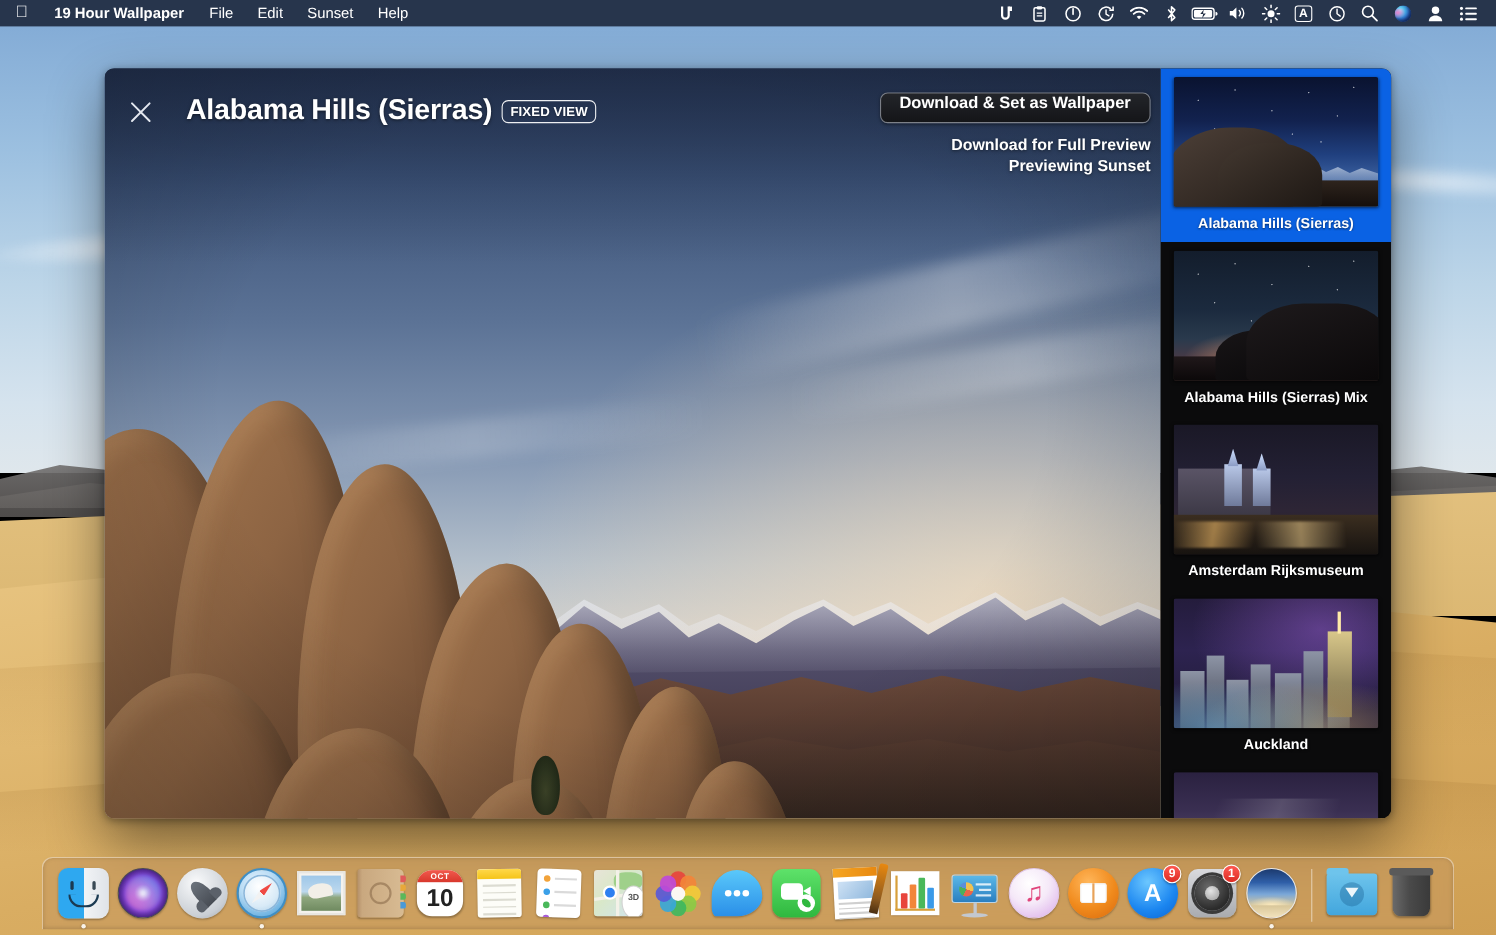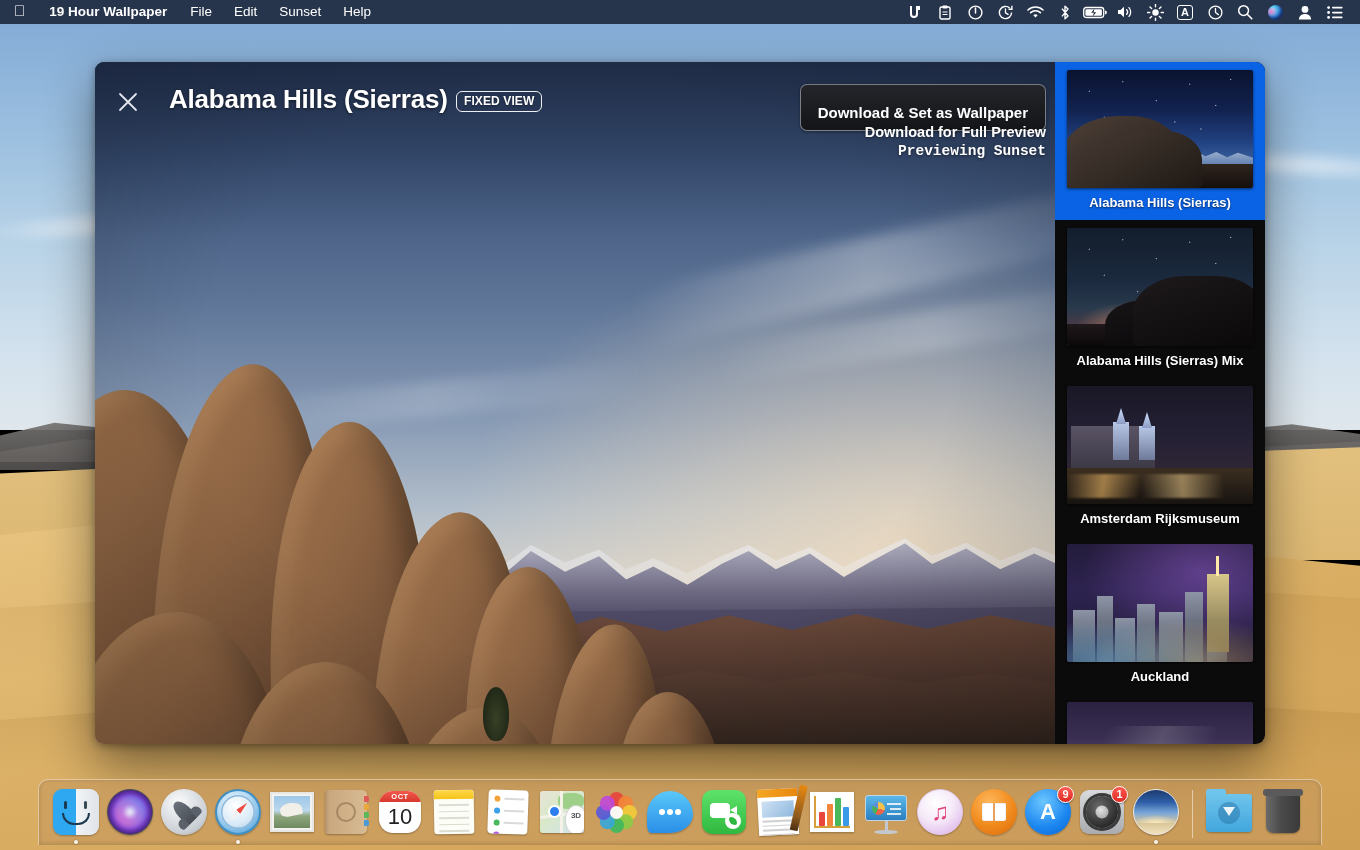--- a/index.html
+++ b/index.html
@@ -224,31 +224,31 @@
     border:1.4px solid rgba(255,255,255,.92); border-radius:6px;
     padding:2px 7px 3px; font-size:12px; font-weight:bold; color:#fff;
     letter-spacing:.1px; text-shadow:0 1px 2px rgba(0,0,0,.4);
     white-space:nowrap;
   }
   #download-btn {
     position:absolute; right:9px; top:22px;
     background:linear-gradient(to bottom,#23252a,#141518);
     border:1px solid rgba(200,206,216,.55); border-radius:7px;
     color:#fff; font-size:15px; font-weight:bold;
-    padding:19px 17px 9px; cursor:pointer;
+    padding:0 17px 9px; cursor:pointer;
     box-shadow:0 1px 3px rgba(0,0,0,.4);
     white-space:nowrap;
   }
   #sub1, #sub2 {
     position:absolute; right:9px;
     color:#fff; font-size:14.5px; font-weight:bold; text-align:right;
     text-shadow:0 1px 3px rgba(0,0,0,.5); white-space:nowrap;
   }
   #sub1 { top:62px; }
-  #sub2 { top:81px;font-family:Liberation Mono, monospace; }
+  #sub2 { top:81px; }
 
   
   #sidebar {
     width:210px; height:682px; background:#0b0b0c;
     overflow:hidden; position:relative;
   }
   .side-item { position:relative; padding:8px 0 10px; }
   .side-item.selected { background:#0a62e4; }
   .thumb {
     width:186px; height:118px; margin:0 auto;
@@ -499,21 +499,21 @@
   .ic-cal {
     width:42px; height:42px; margin:3px auto 0; background:#fff; border-radius:14px;
     overflow:hidden; position:relative; box-shadow:0 1px 2px rgba(0,0,0,.3);
   }
   .ic-cal .top {
     height:11px; background:linear-gradient(to bottom,#f25a4e,#d8372c);
     color:#fff; font-size:7.5px; font-weight:bold; text-align:center; line-height:11px;
     letter-spacing:.5px;
   }
   .ic-cal .day {
-    color:#222; font-size:22px; font-weight:normal; text-align:center; line-height:30px;
+    color:#222; font-size:22px; font-weight:bold; text-align:center; line-height:30px;
   }
   .ic-notes {
     width:40px; height:44px; margin:2px auto 0; background:#fdfdf8; border-radius:3px;
     overflow:hidden; position:relative; transform:rotate(-1deg);
     box-shadow:0 1px 2px rgba(0,0,0,.3);
   }
   .ic-notes .top { height:9px; background:linear-gradient(to bottom,#ffd84a,#f5c419); }
   .ic-notes .line { height:1.5px; background:#dcdcd2; margin:5px 5px 0; }
   .ic-reminders {
     width:40px; height:44px; margin:2px auto 0; background:#fff; border-radius:4px;

